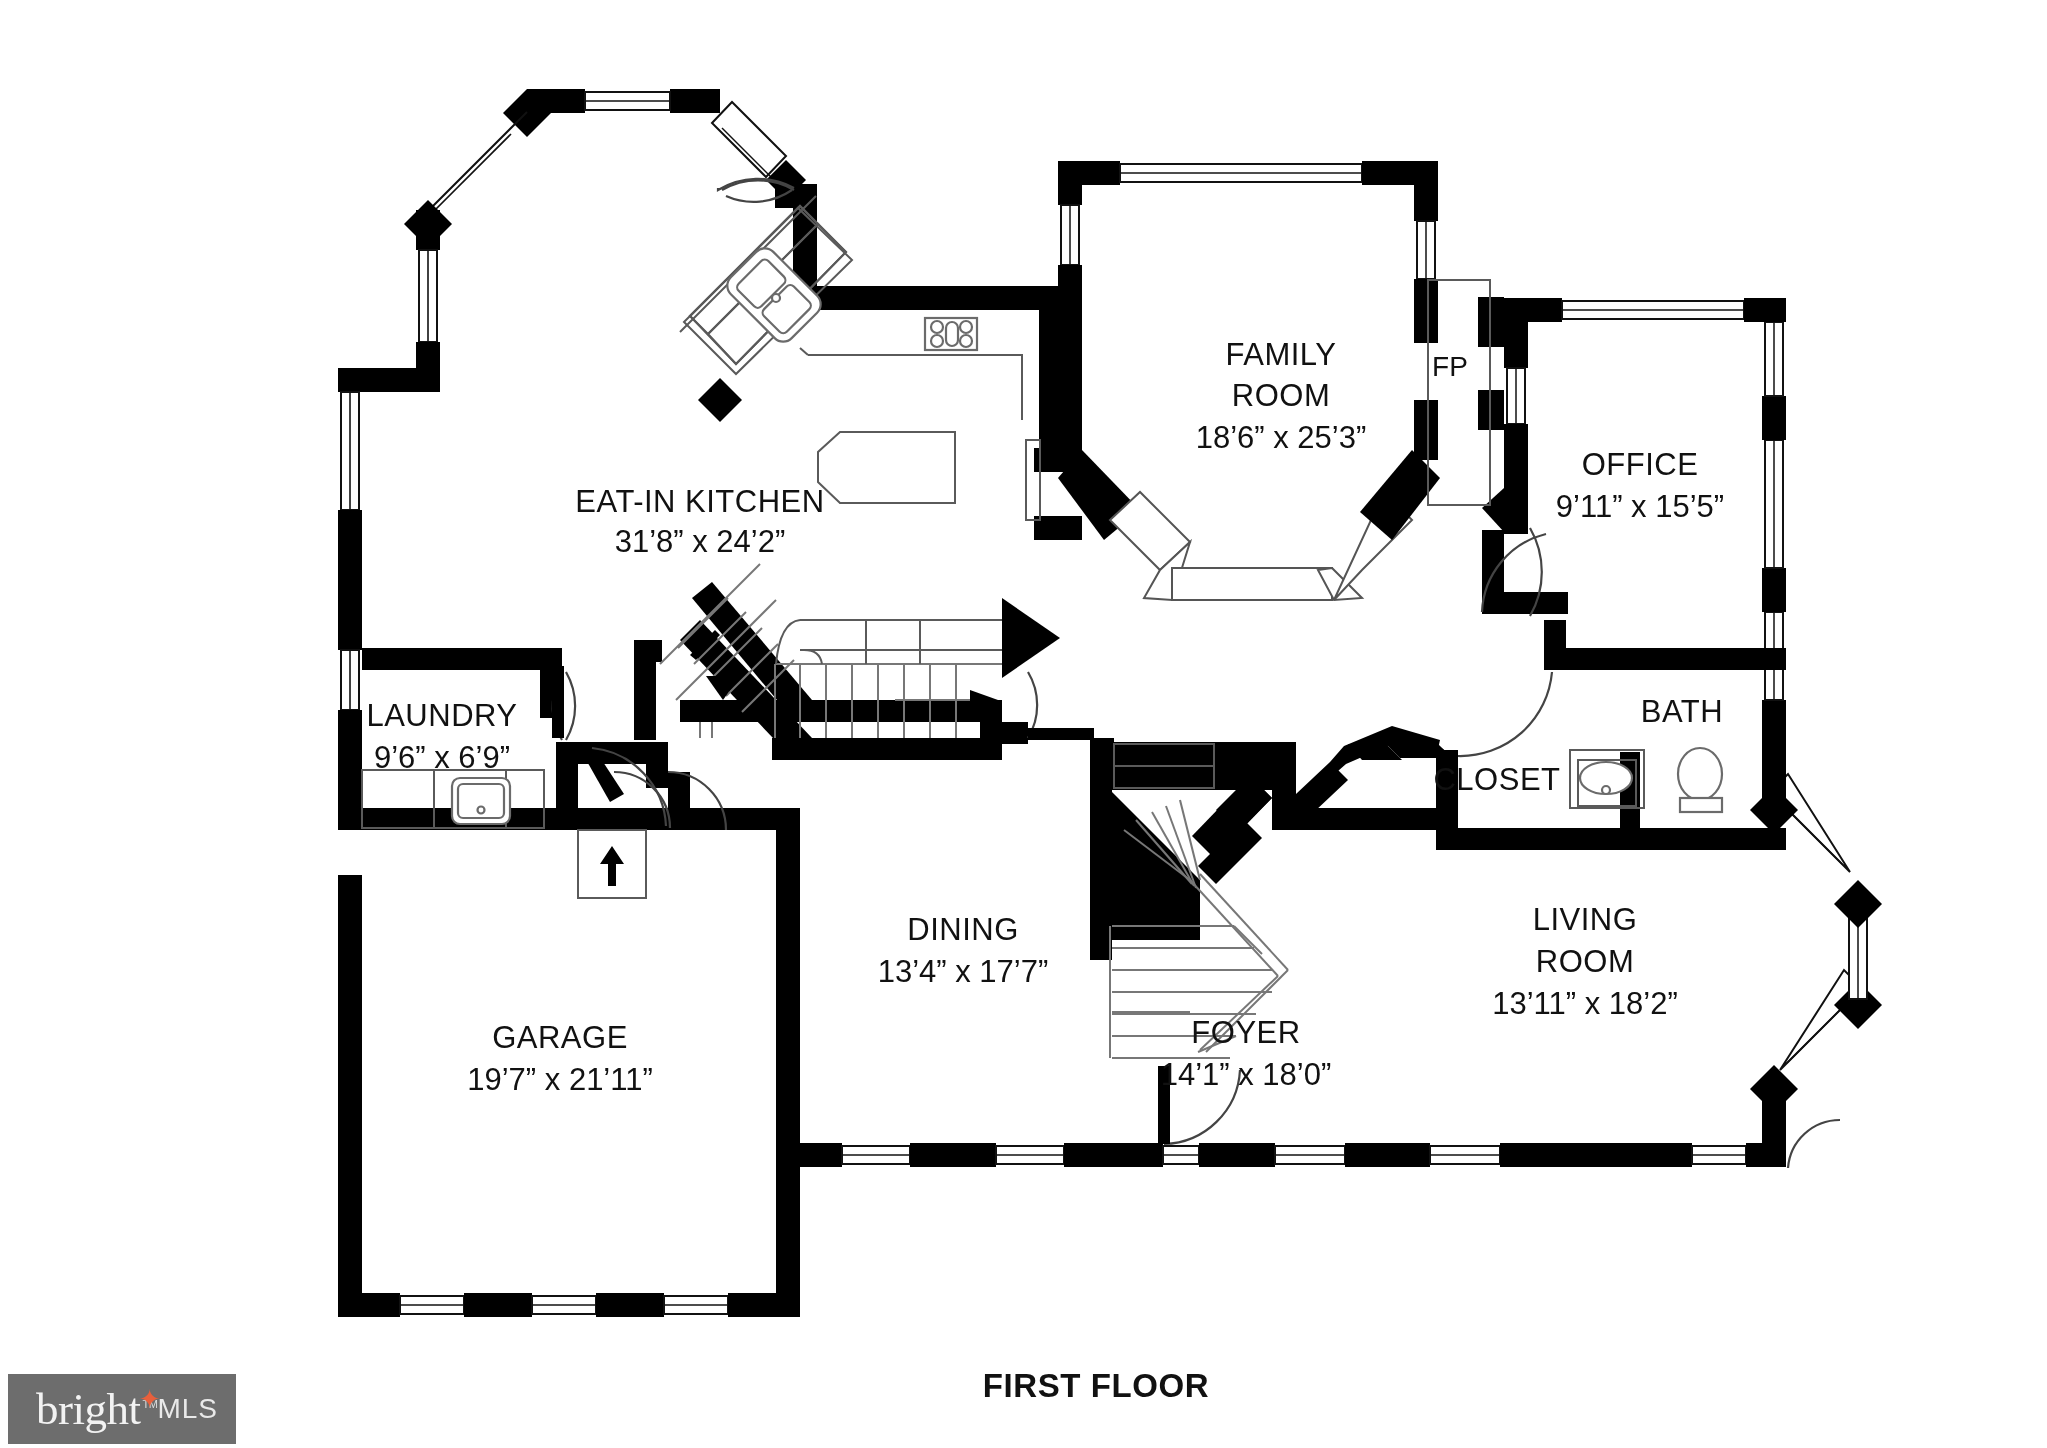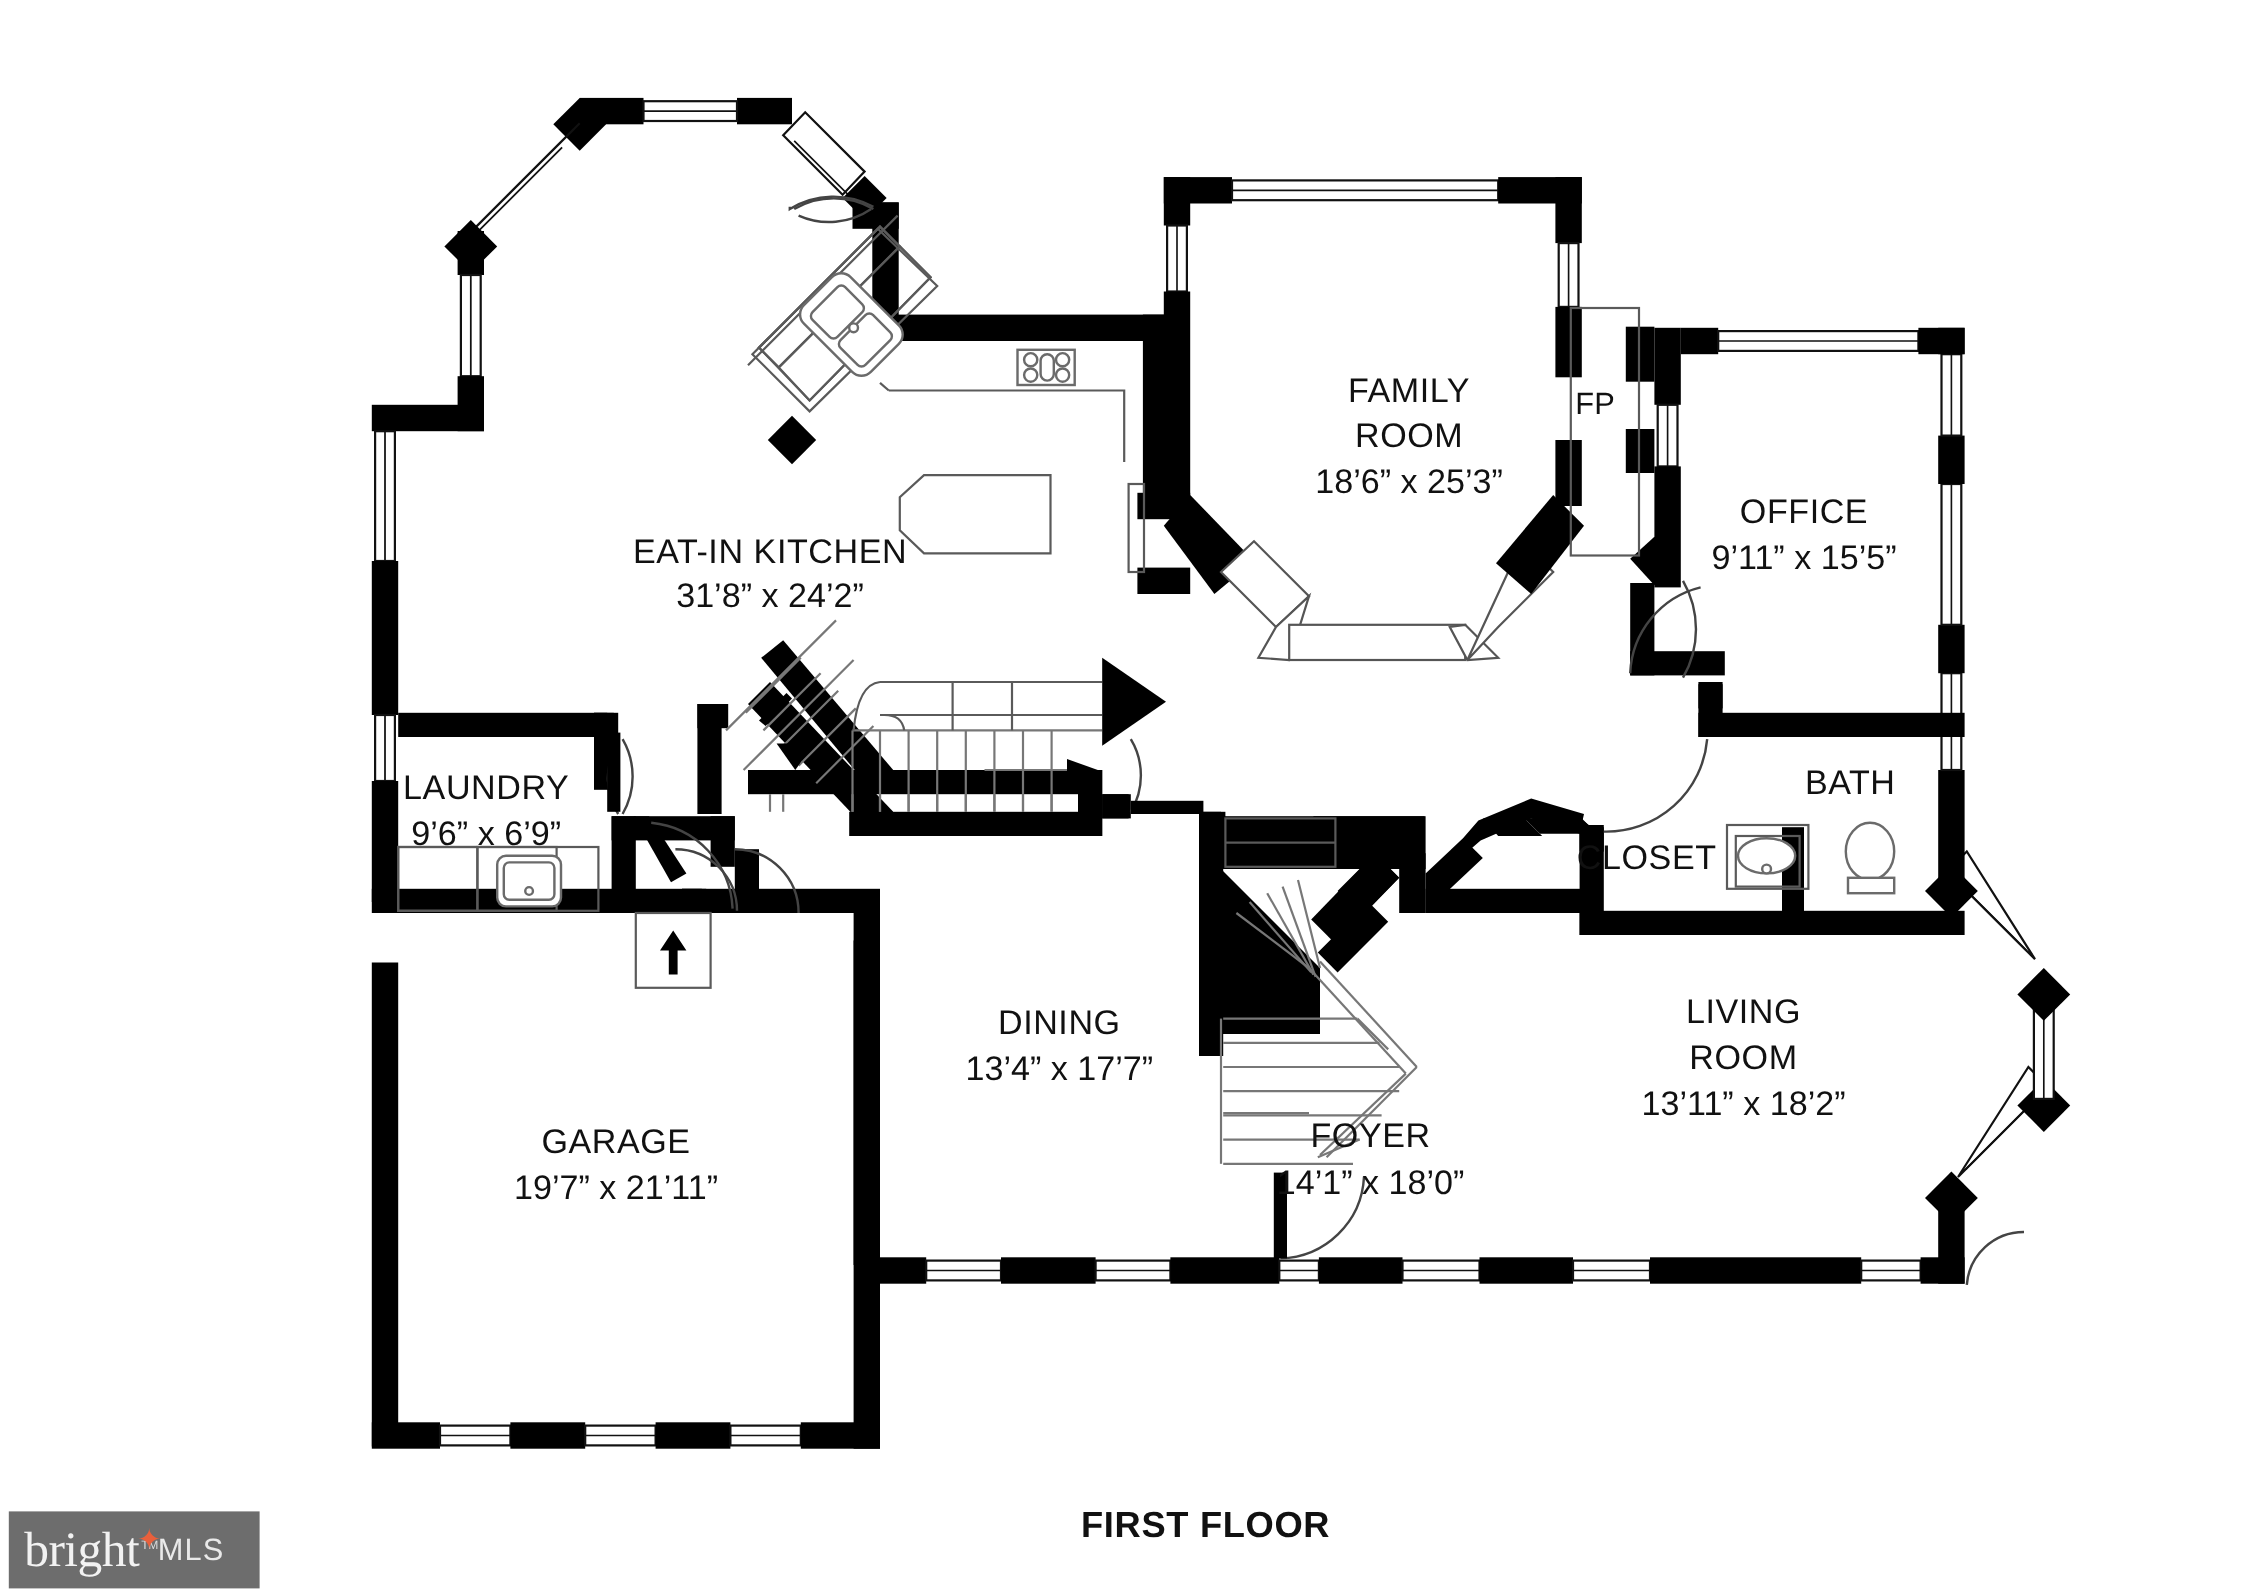--- a/index.html
+++ b/index.html
@@ -64,21 +64,21 @@
   #mls-logo {
     position: absolute;
     left: 8px;
     bottom: 4px;
     width: 228px;
     height: 70px;
     background: #6d6d6d;
     display: flex;
     align-items: center;
     justify-content: flex-start;
-    padding-left: 14px;
+    padding-left: 28px;
     box-sizing: border-box;
   }
   #mls-logo .bright-word {
     font-family: "Liberation Serif", serif;
     font-size: 45px;
     color: #f2f2f2;
     line-height: 1;
     position: relative;
     letter-spacing: -0.5px;
   }

